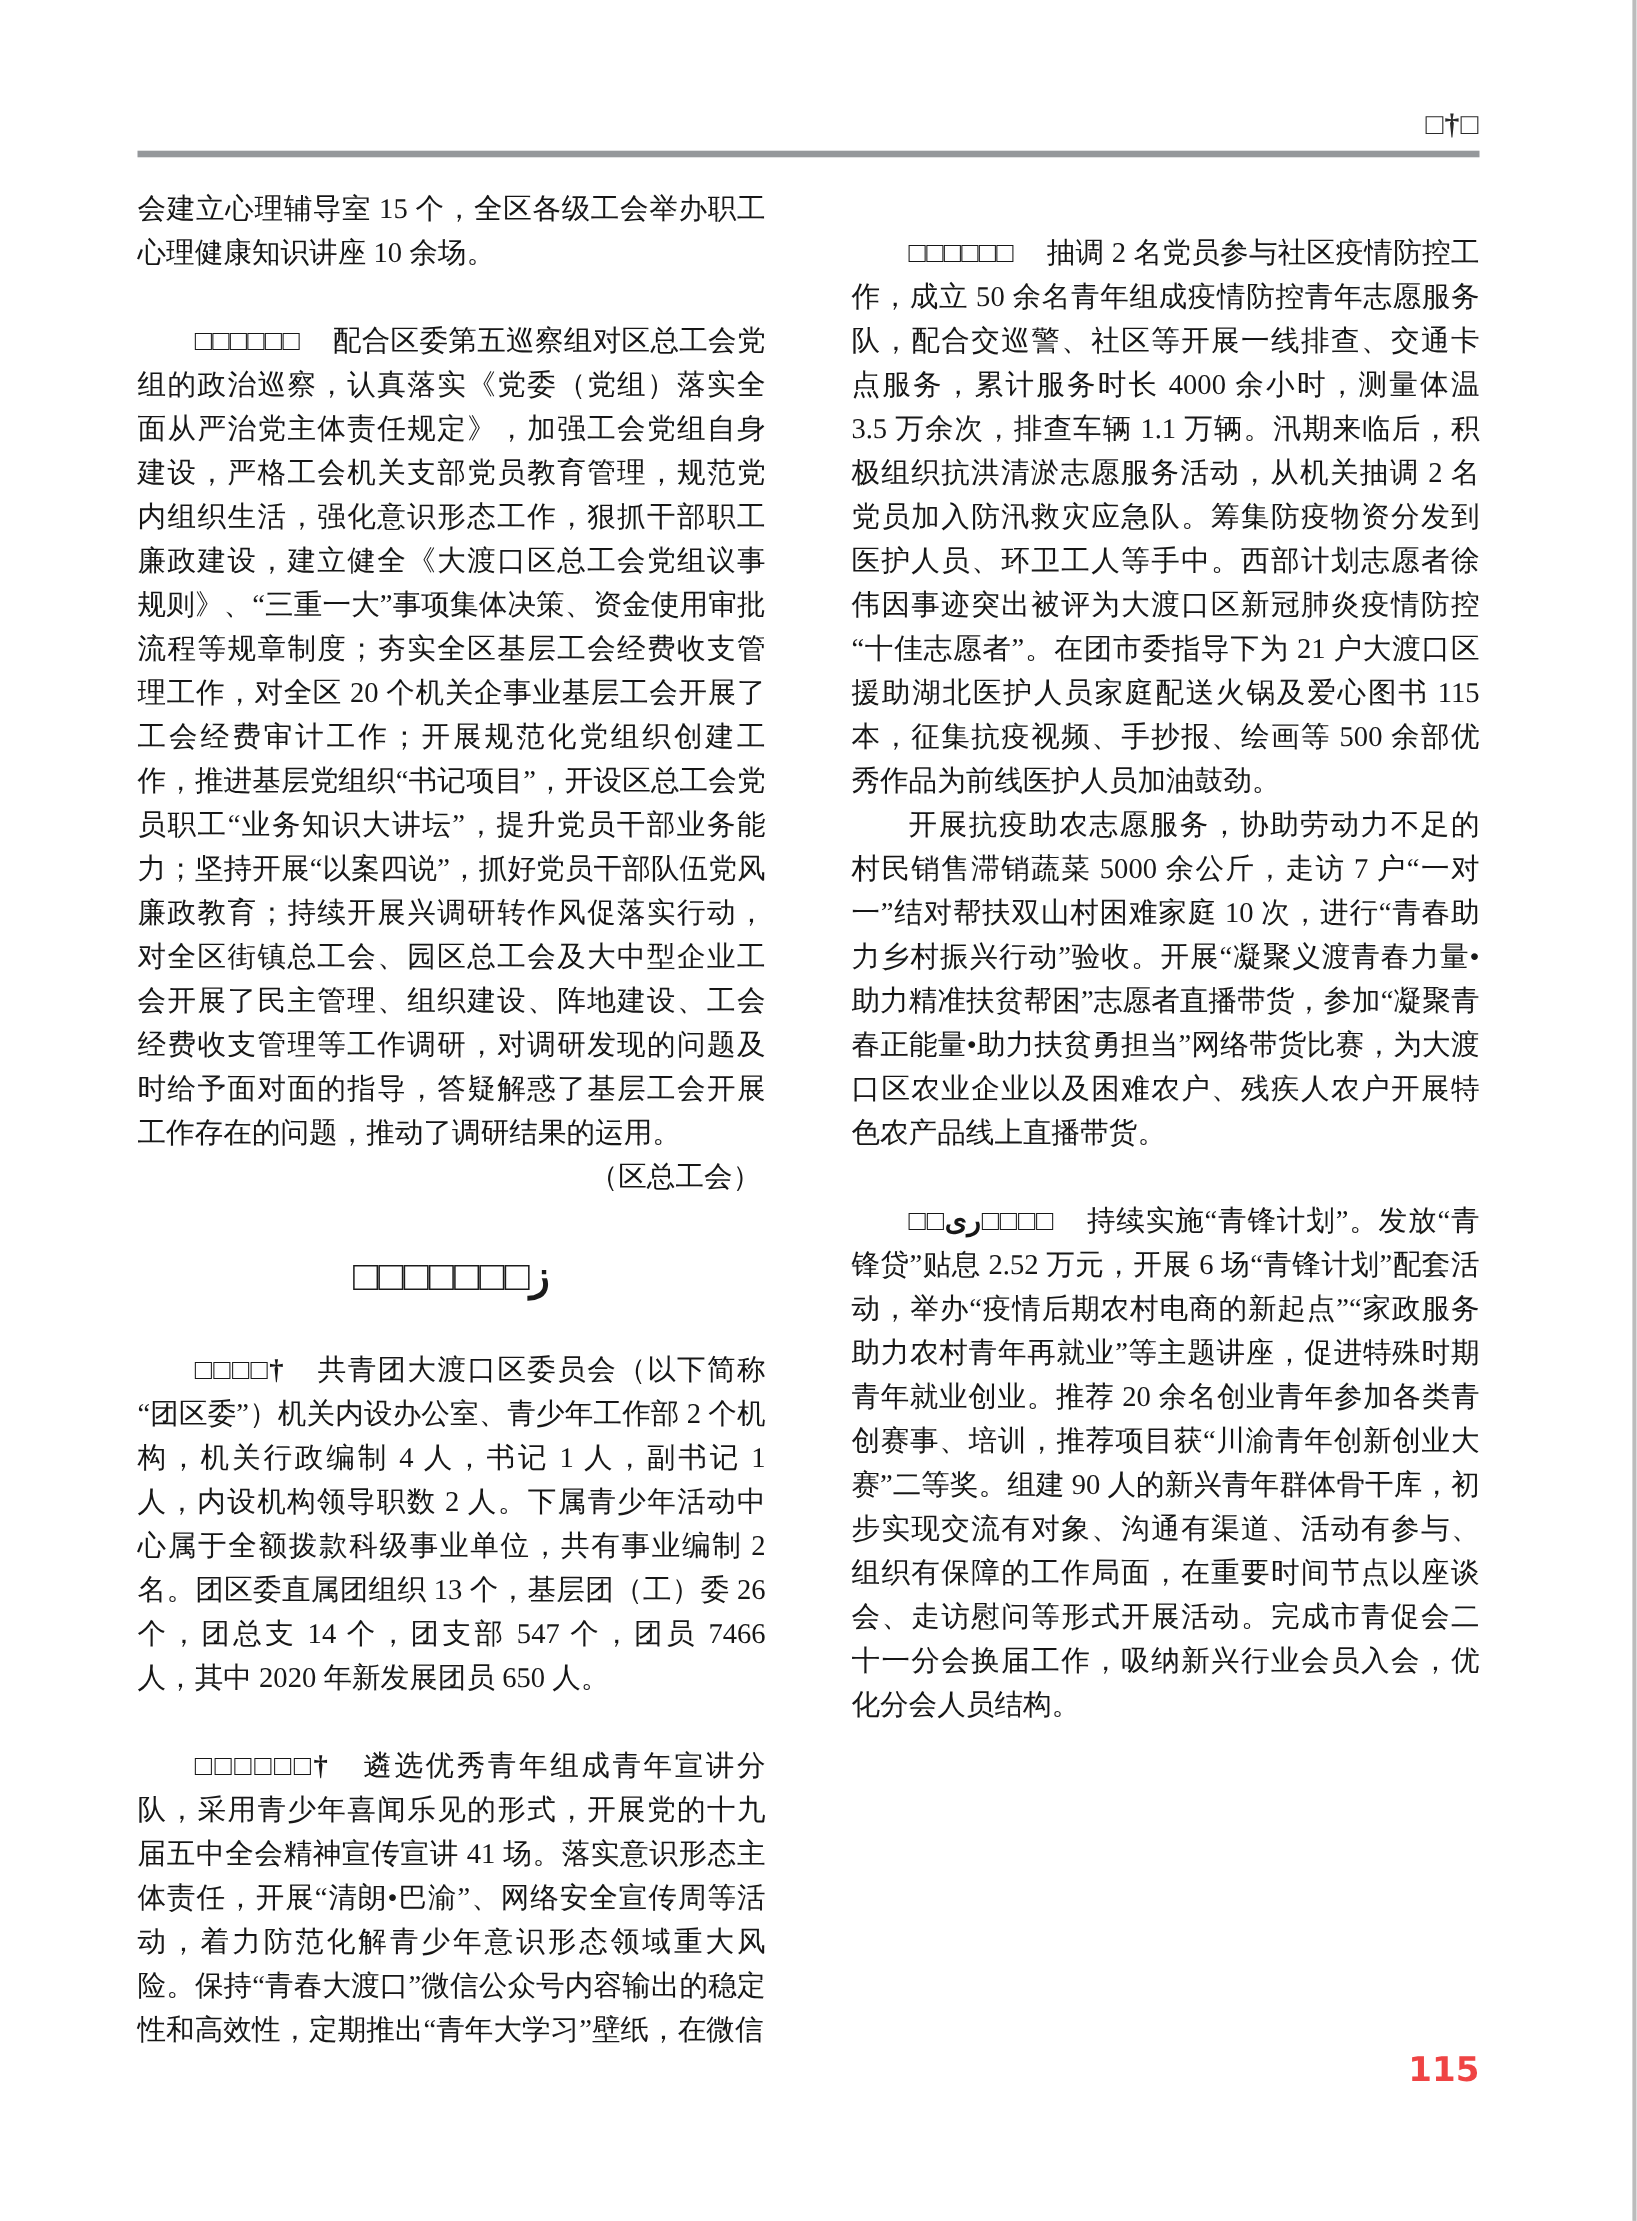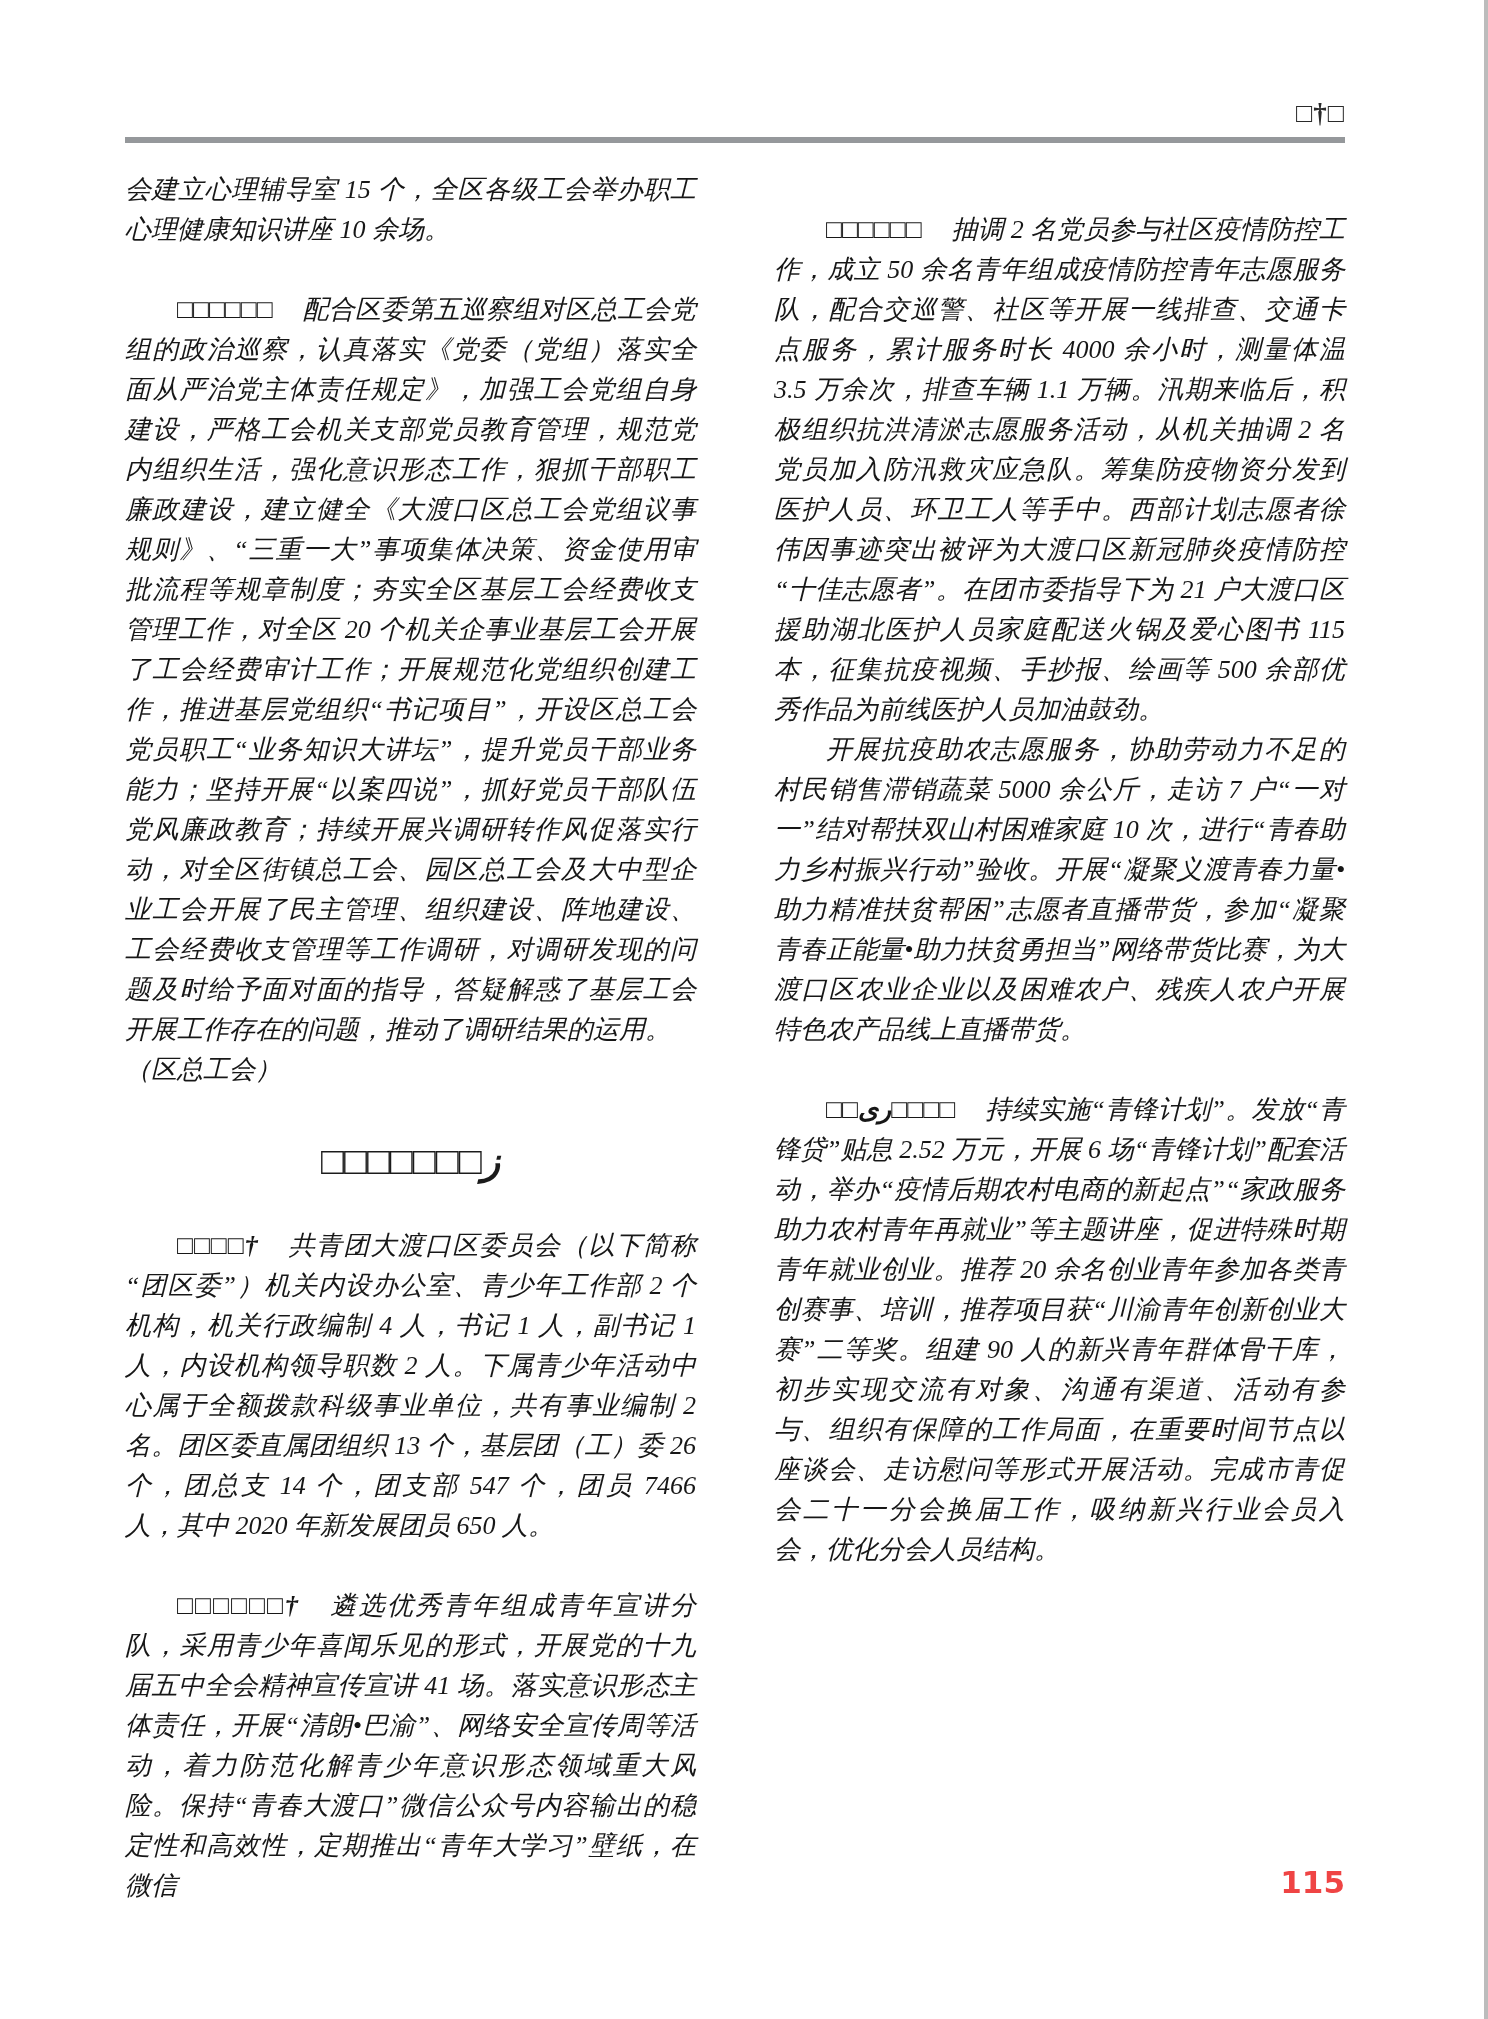--- a/index.html
+++ b/index.html
@@ -19,34 +19,34 @@
     position:absolute;top:96px;left:125px;width:1220px;
     text-align:right;font-weight:bold;font-size:27px;line-height:34px;
     color:#2a2a2a;letter-spacing:1px;
   }
   .head-rule{
     position:absolute;top:137px;left:125px;width:1220px;height:6px;
     background:#95989b;
   }
   .content{
     position:absolute;top:170px;left:125px;width:1220px;
-    display:flex;gap:78px;font-style:italic;
+    display:flex;gap:78px;
   }
   .col{width:571px;}
   p.body{
     margin:0;
     font-size:26px;line-height:40px;
     text-align:justify;
     text-justify:inter-character;
   }
   p.space{margin-top:40px;}
   p.indent{text-indent:2em;}
   p.headed{text-indent:2em;}
   .ph{font-weight:bold;margin-right:1.15em;}
-  p.attribution{text-align:left;padding-right:4px;}
+  p.attribution{text-align:right;padding-right:4px;}
   h2.section-title{
     margin:46px 0 32px;
     text-align:center;
     font-weight:bold;
     font-size:38px;line-height:50px;
     color:#1b1b1b;
   }
   .pagenum{
     position:absolute;top:1864px;left:125px;width:1220px;
     text-align:right;

